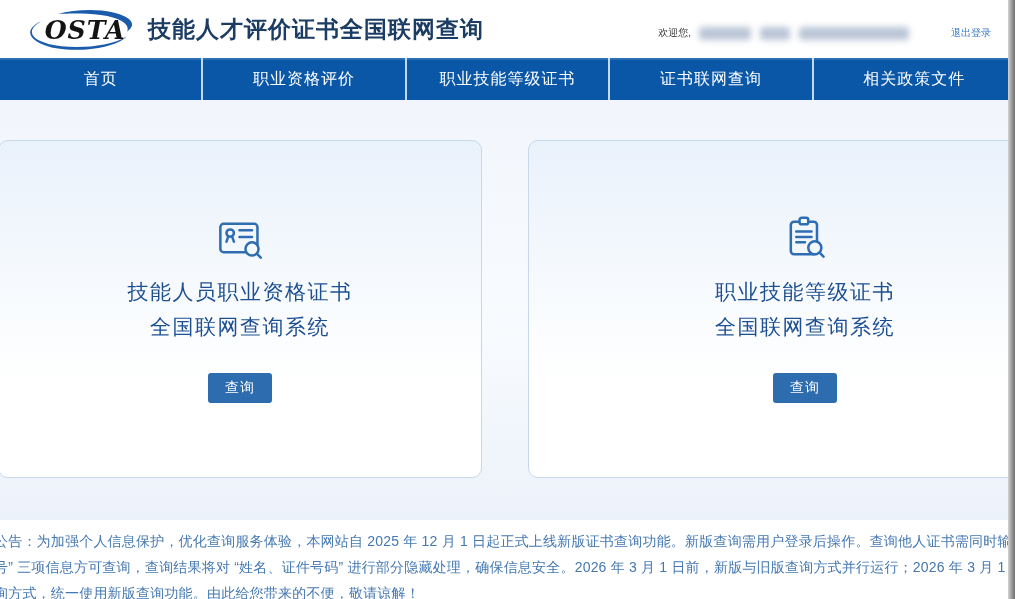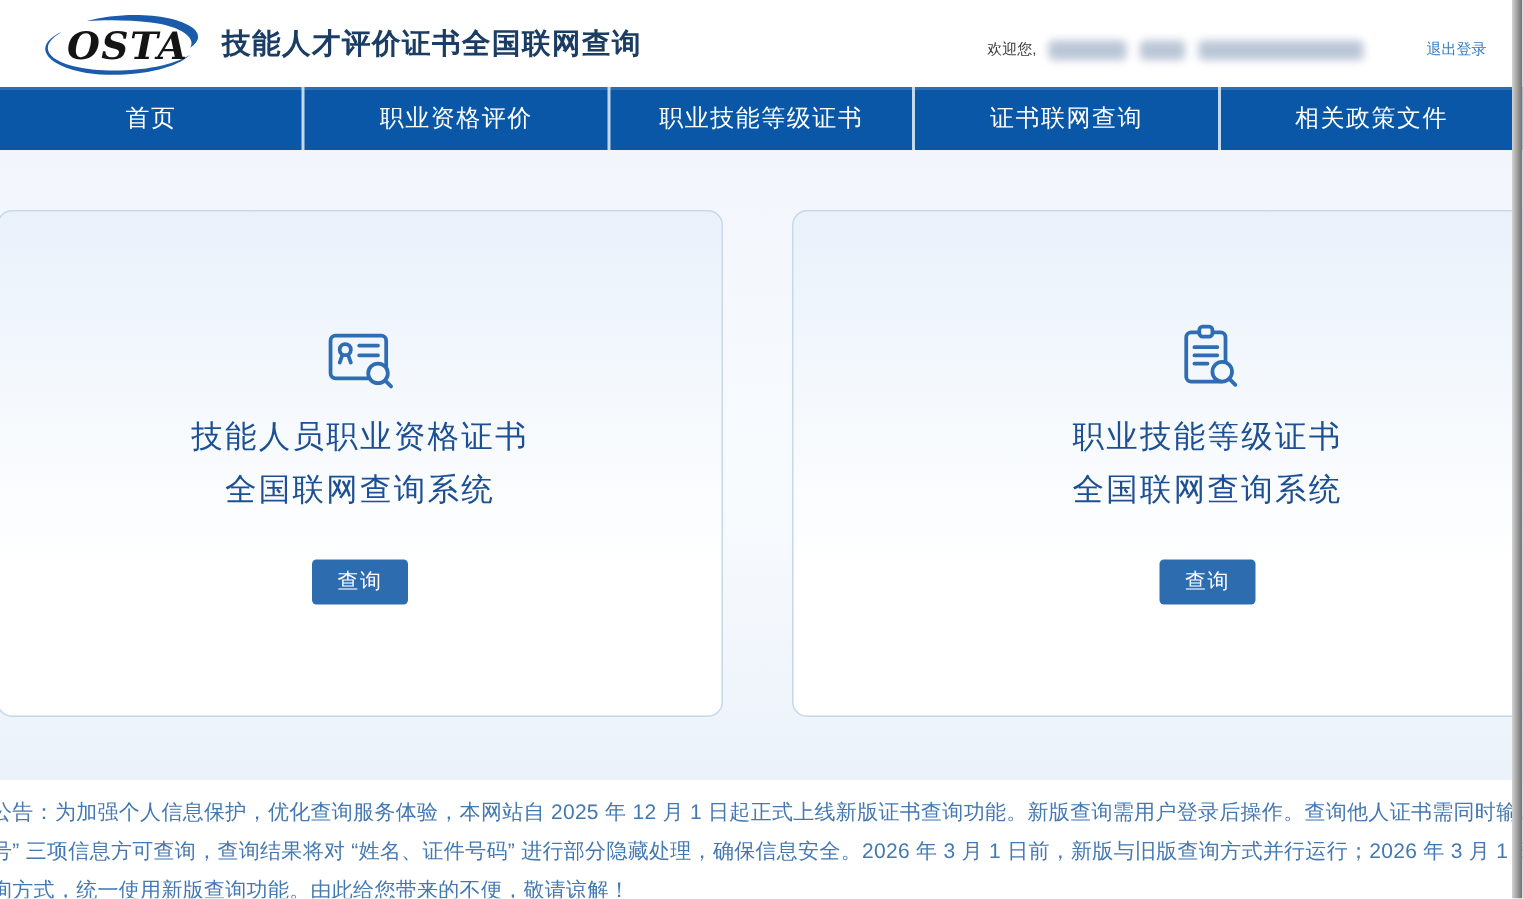--- a/index.html
+++ b/index.html
@@ -7,21 +7,21 @@
     width:1015px;height:599px;overflow:hidden;position:relative;
     background:#ffffff;font-family:"Liberation Sans",sans-serif;
   }
   
   .header{
     height:58px;background:#ffffff;display:flex;align-items:center;
     padding-left:26px;position:relative;box-sizing:border-box;
   }
   .logo svg{width:112px;height:42px;display:block;}
   .site-title{
-    margin:0 0 0 10px;font-size:19px;font-weight:bold;color:#1c3d63;
+    margin:0 0 0 10px;font-size:23px;font-weight:bold;color:#1c3d63;
     letter-spacing:1px;white-space:nowrap;
   }
   .user-area{
     position:absolute;right:24px;top:4px;height:58px;display:flex;
     align-items:center;font-size:10px;color:#3c3c3c;white-space:nowrap;
   }
   .masked{display:inline-flex;gap:9px;margin:0 42px 0 8px;align-items:center;}
   .masked span{height:13px;background:#a9b7cc;border-radius:3px;
     filter:blur(3px);opacity:.8;display:inline-block;}
   .blob-a{width:52px;} .blob-b{width:30px;} .blob-c{width:110px;}

